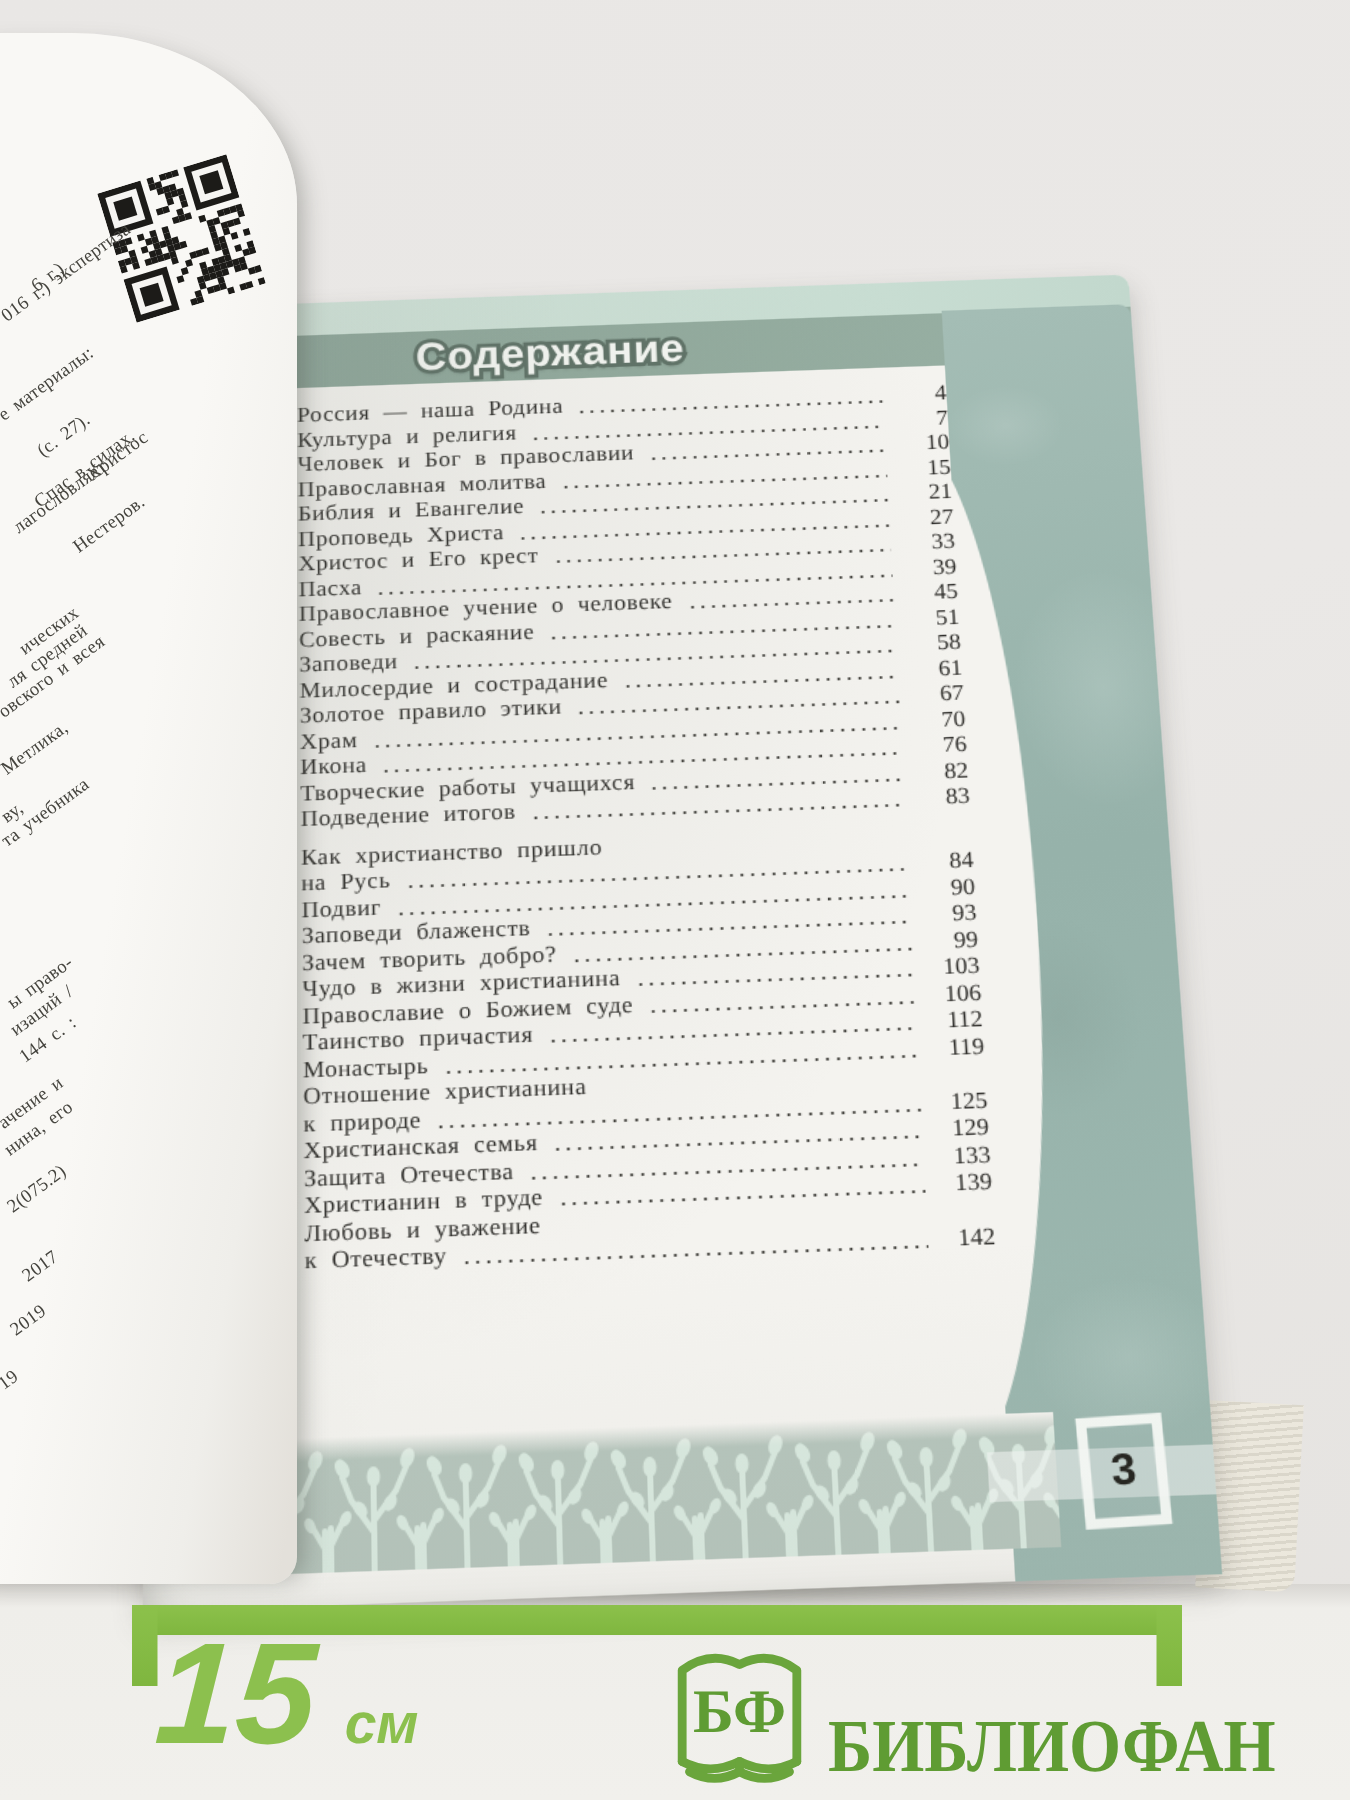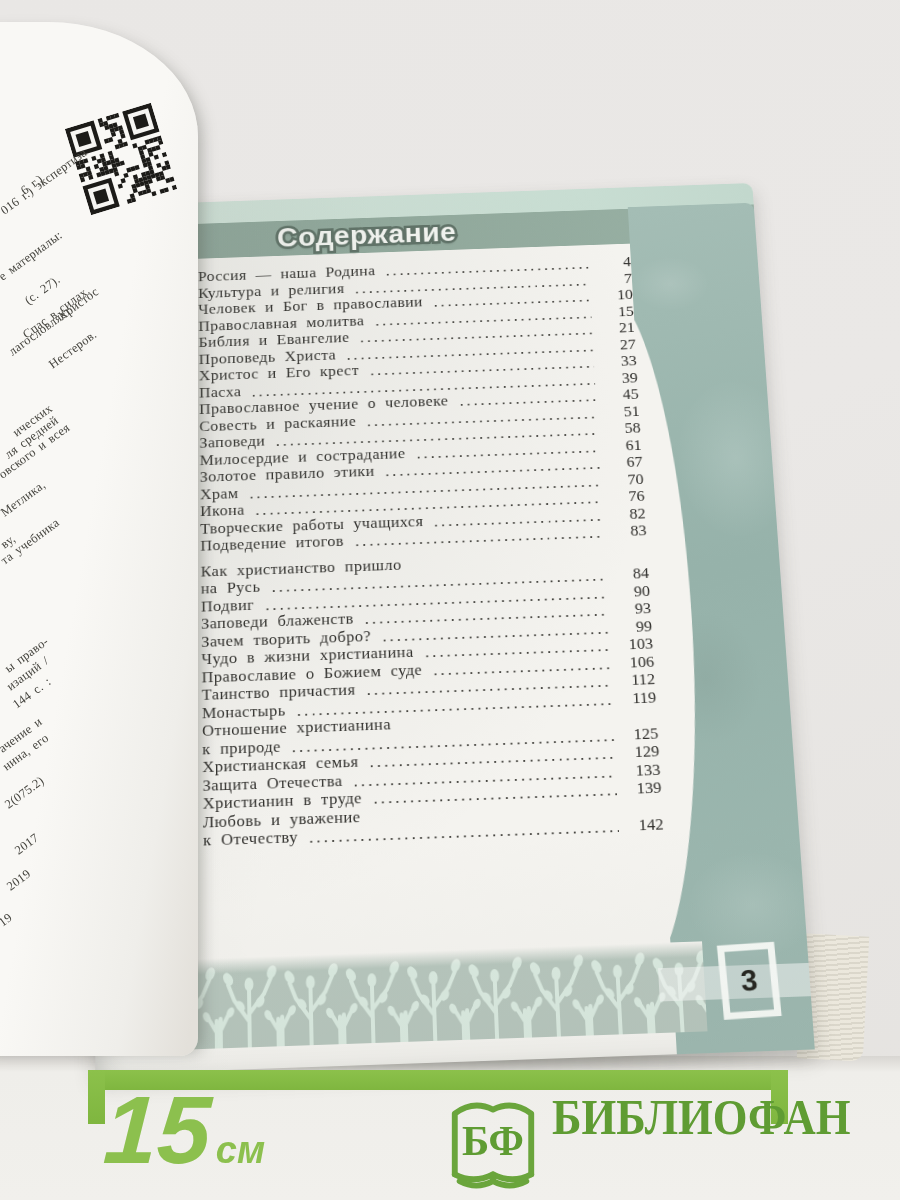--- a/index.html
+++ b/index.html
@@ -126,22 +126,22 @@
 
   
   .ruler-bar{ position:absolute; left:88px; top:1070px; width:700px; height:20px;
     background:linear-gradient(180deg,#8cc14b,#7fb63f); }
   .ruler-tick{ position:absolute; top:1070px; width:17px; height:54px;
     background:linear-gradient(180deg,#8cc14b,#7fb63f); }
   .tick-l{ left:88px; } .tick-r{ left:771px; }
   .ruler-label{ position:absolute; left:104px; top:1086px; display:flex; align-items:flex-end;
     color:#8cc04e; }
   .rl-num{ font:700 italic 96px/0.92 "Liberation Sans", sans-serif; transform:skewX(-3deg); }
-  .rl-unit{ font:700 italic 38px/1 "Liberation Sans", sans-serif; margin-left:5px; padding-bottom:5px; }
-  .brand{ position:absolute; left:444px; top:1090px; display:flex; align-items:flex-start; }
+  .rl-unit{ font:700 italic 38px/1 "Liberation Sans", sans-serif; margin-left:19px; padding-bottom:5px; }
+  .brand{ position:absolute; left:444px; top:1090px; display:flex; align-items:flex-end; }
   .brand-name{ font:700 47px "Liberation Serif", serif; color:#5f9c33; margin-left:10px;
     transform:scaleX(.95) scaleY(1.06); transform-origin:left center; letter-spacing:0; }
 </style>
 </head>
 <body>
 
 <div class="table-surface"></div>
 <div class="book-shadow"></div>
 <div class="page-edges"></div>
 

